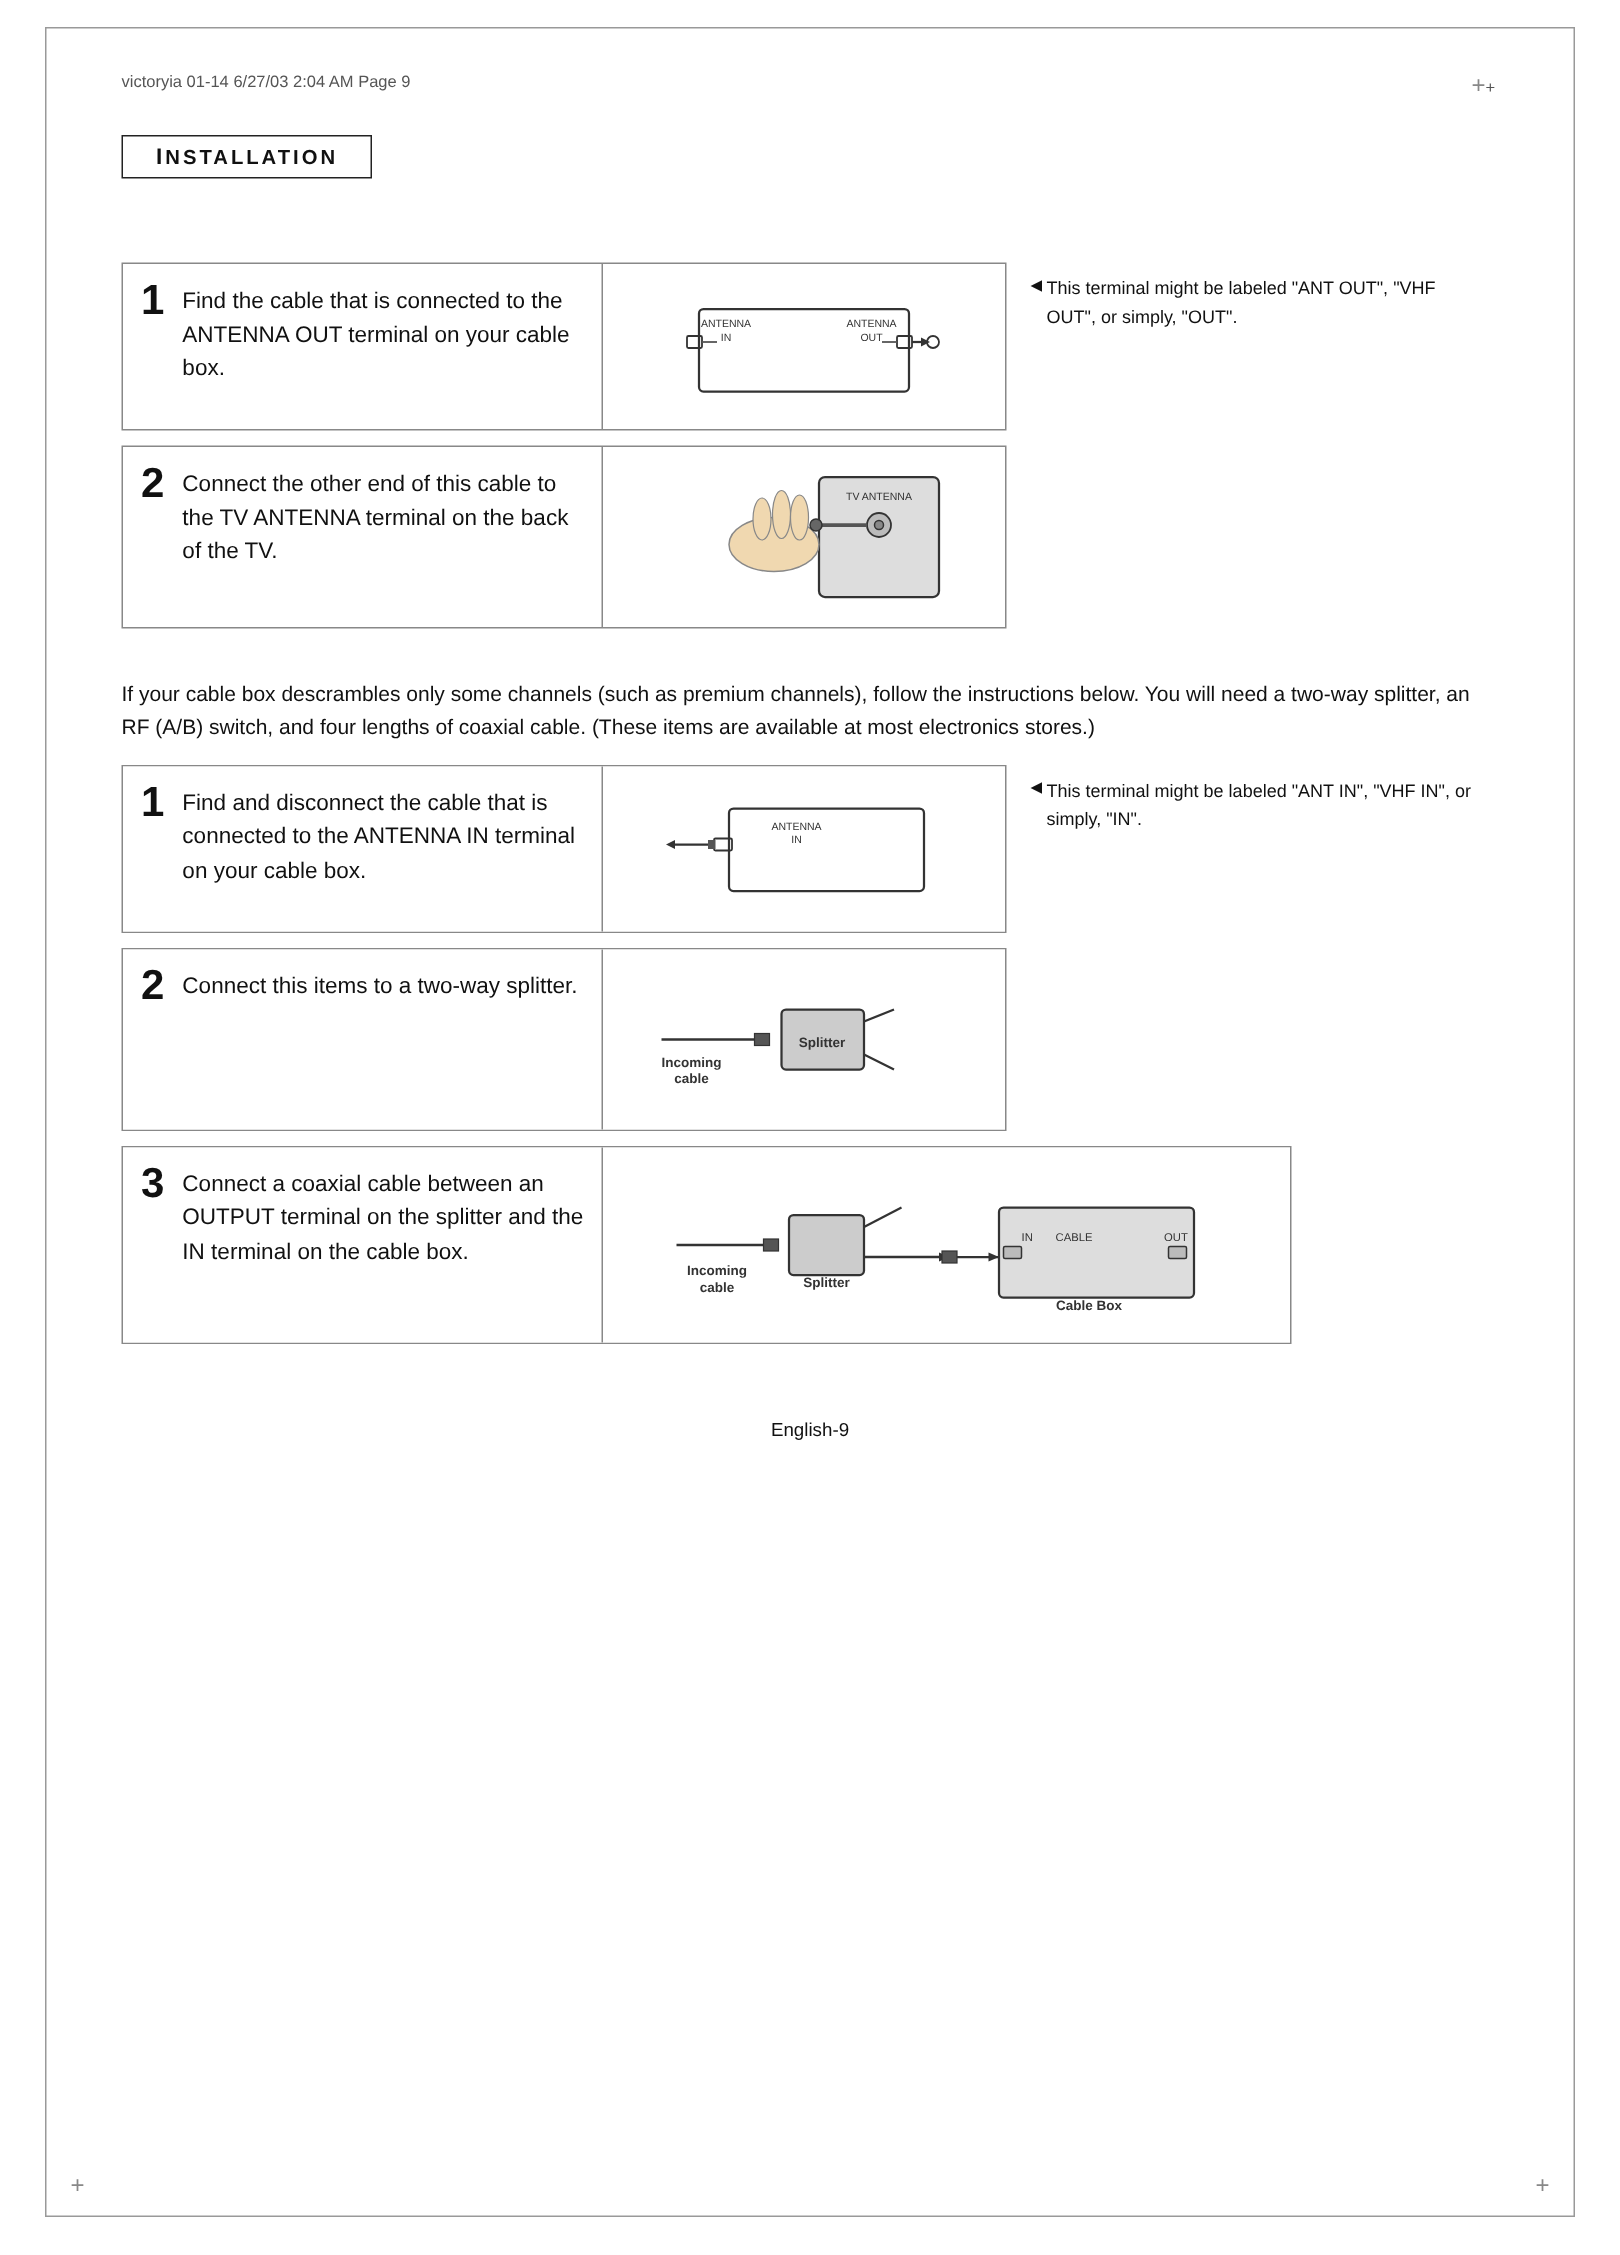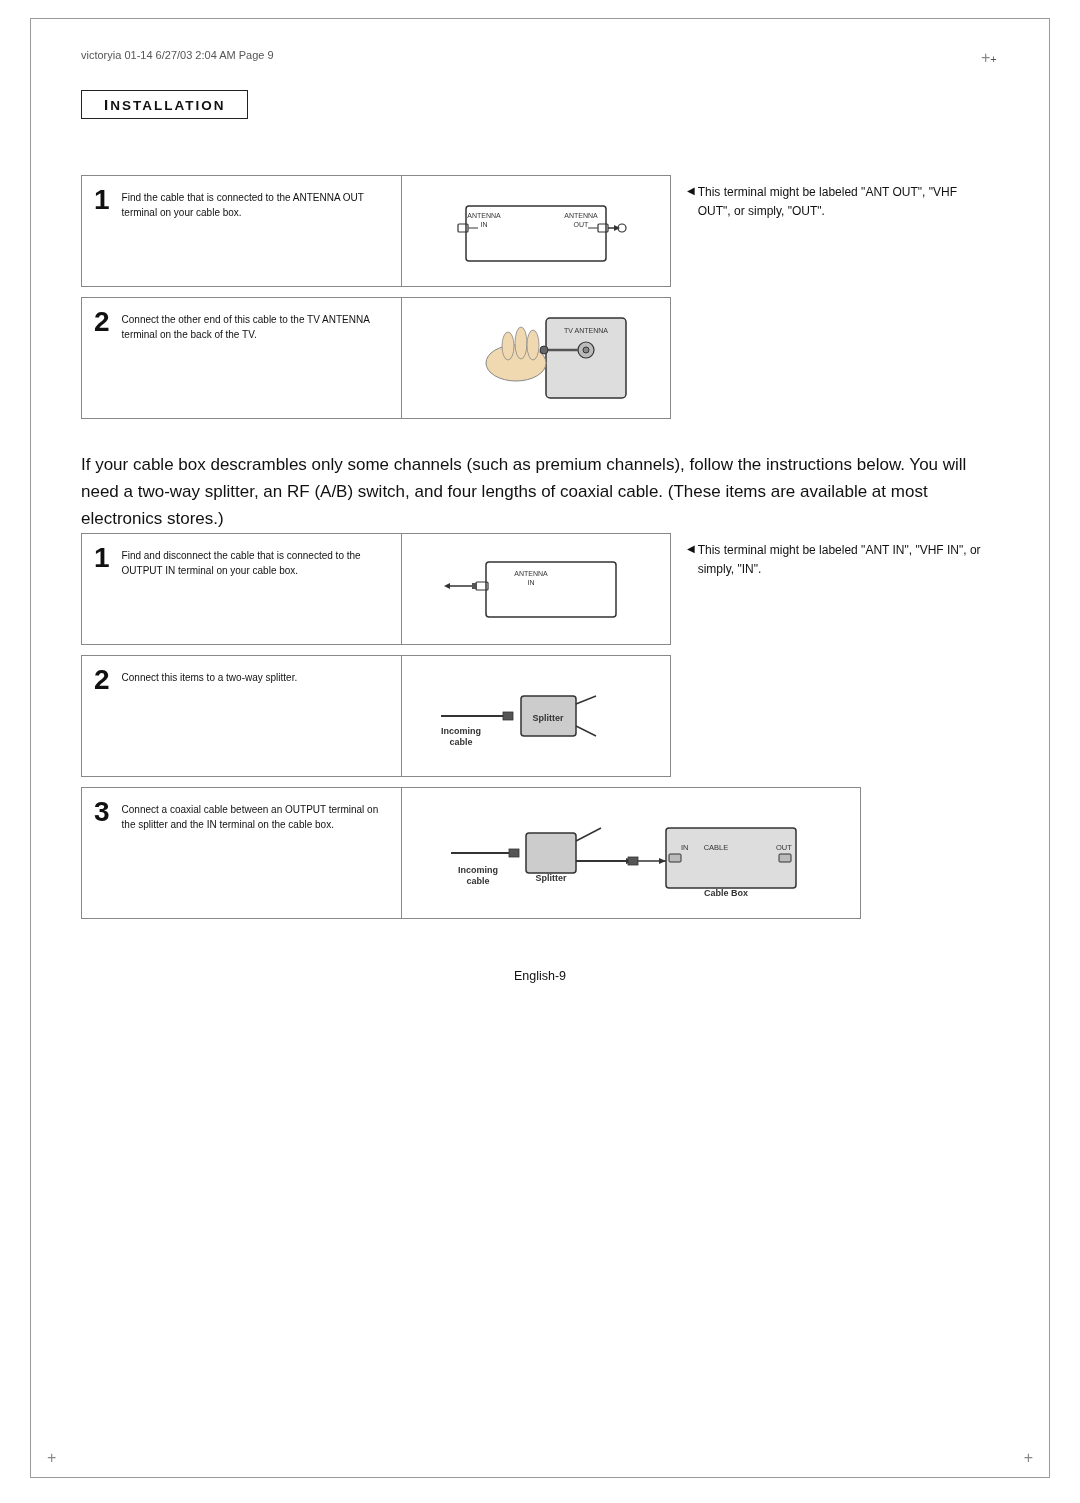--- a/index.html
+++ b/index.html
@@ -75,21 +75,21 @@
       background: #fff;
     }
     .step-number {
       font-size: 28px;
       font-weight: bold;
       line-height: 1;
       margin-right: 4px;
       flex-shrink: 0;
     }
     .step-text {
-      font-size: 10px;
+      font-size: 15px;
       line-height: 1.5;
       padding-top: 4px;
     }
     .step-image {
       flex: 1;
       display: flex;
       align-items: center;
       justify-content: center;
       padding: 10px 14px;
       min-height: 110px;
@@ -100,22 +100,23 @@
       font-size: 12px;
       line-height: 1.6;
     }
     .triangle-bullet {
       margin-right: 3px;
       font-size: 10px;
     }
 
     
     .intro-para {
-      font-size: 17px;
+      font-size: 14px;
       line-height: 1.6;
+      margin-bottom: 14px;
     }
 
     .section-gap {
       margin-bottom: 32px;
     }
 
     
     .footer {
       text-align: center;
       font-size: 12.5px;
@@ -231,21 +232,21 @@
     </div>
   </div>
 
   <div>
     <div class="intro-para">If your cable box descrambles only some channels (such as premium channels), follow the instructions below. You will need a two-way splitter, an RF (A/B) switch, and four lengths of coaxial cable. (These items are available at most electronics stores.)</div>
 
     <div class="step-row">
       <div class="step-block-inner">
         <div class="step-left">
           <div class="step-number">1</div>
-          <div class="step-text">Find and disconnect the cable that is connected to the OUTPUT IN terminal on your cable box.</div>
+          <div class="step-text">Find and disconnect the cable that is connected to the ANTENNA IN terminal on your cable box.</div>
         </div>
         <div class="step-image">
 
           <svg width="200" height="90" viewBox="0 0 200 90">
 
             <rect x="50" y="18" width="130" height="55" rx="3" ry="3" fill="none" stroke="#333" stroke-width="1.5"></rect>
 
             <text x="95" y="32" font-size="7" fill="#333" text-anchor="middle">ANTENNA</text>
             <text x="95" y="41" font-size="7" fill="#333" text-anchor="middle">IN</text>
 

